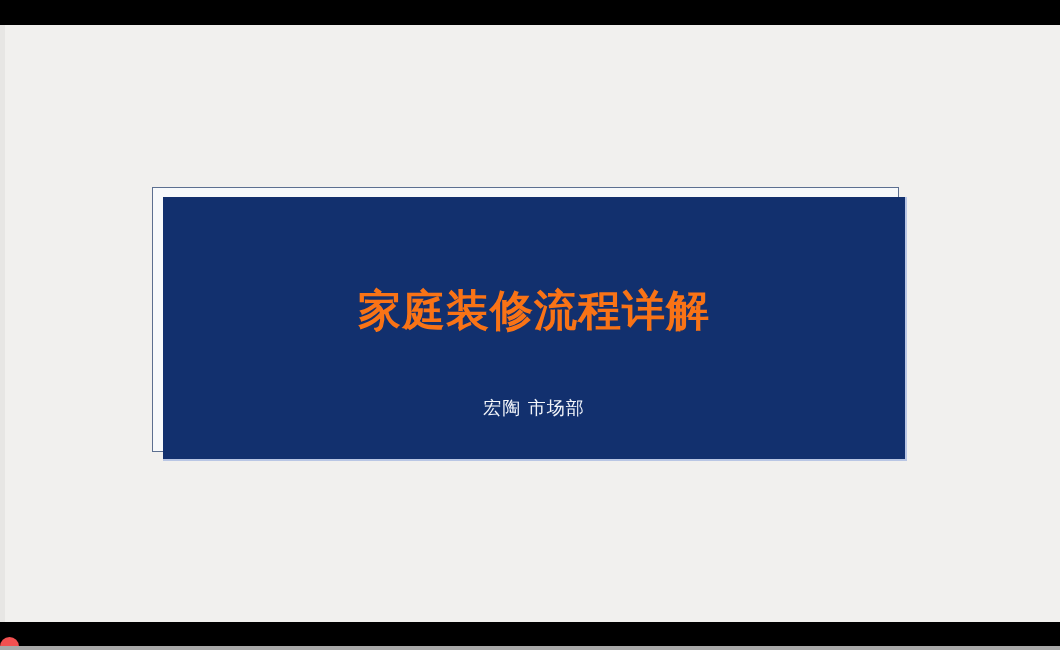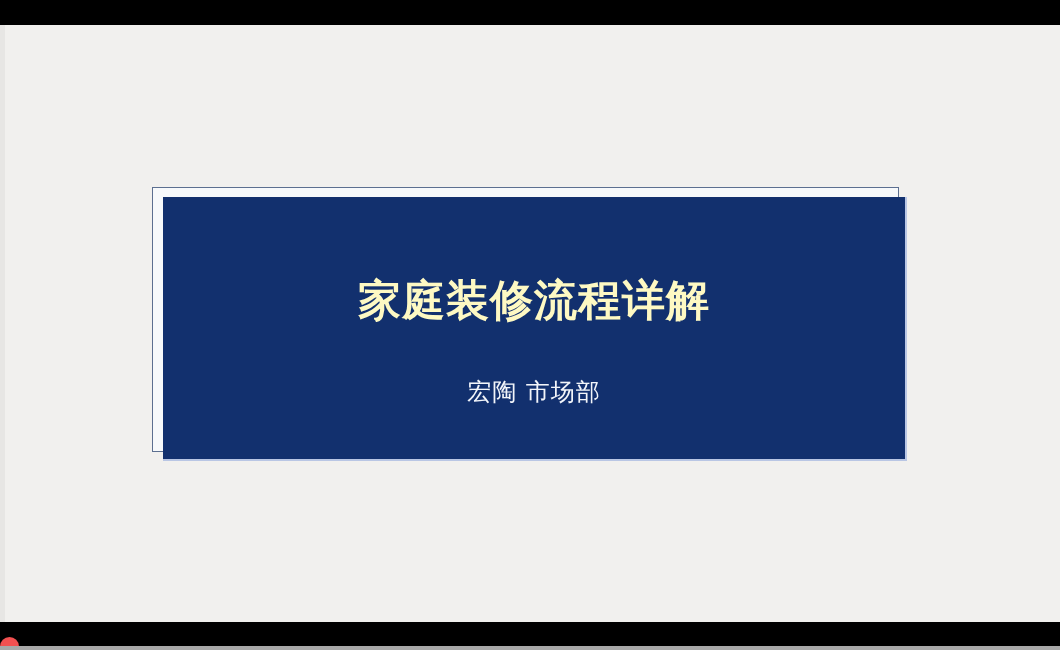--- a/index.html
+++ b/index.html
@@ -87,34 +87,34 @@
     border-right: 2px solid #b9c6e4;
     border-bottom: 2px solid #b9c6e4;
     z-index: 4;
     display: flex;
     flex-direction: column;
     align-items: center;
     justify-content: flex-start;
   }
 
   .slide-title {
-    margin: 8px;
-    color: #fef9c3;
+    margin: 18px;
+    color: #f97316;
     font-size: 43px;
     font-weight: bold;
     letter-spacing: 1px;
     line-height: 1.1;
     text-align: center;
     padding-top: 72px;
     white-space: nowrap;
   }
   .slide-subtitle {
     margin: 0;
     color: #f2f5fa;
-    font-size: 24px;
+    font-size: 18px;
     font-weight: normal;
     letter-spacing: 1px;
     text-align: center;
     padding-top: 44px;
     white-space: nowrap;
   }
 </style>
 </head>
 <body>
 

